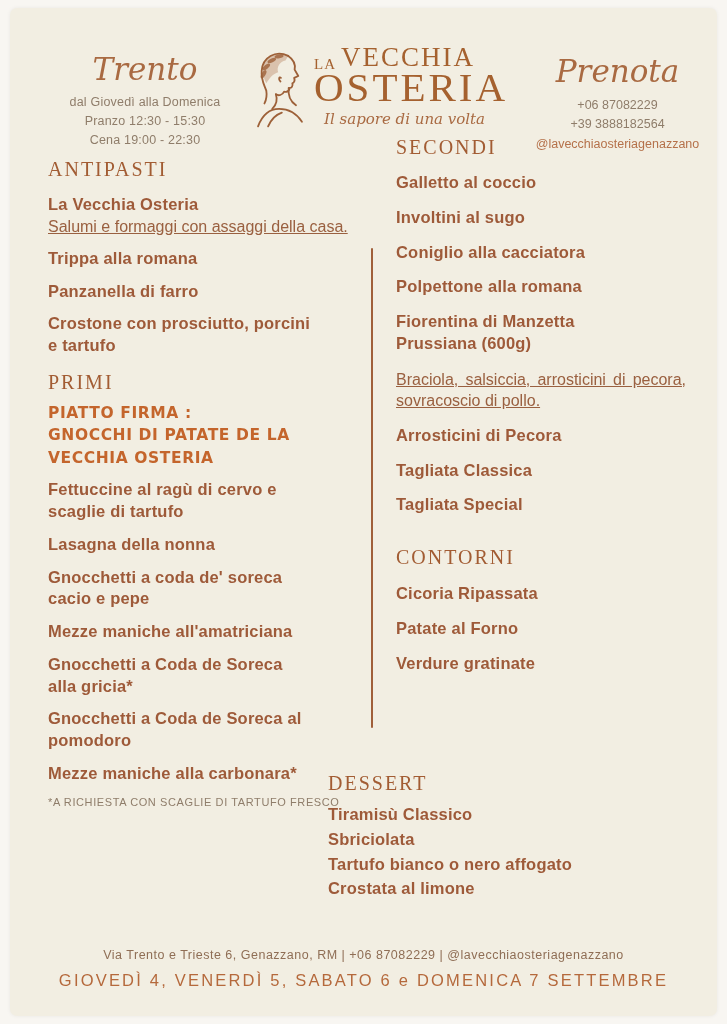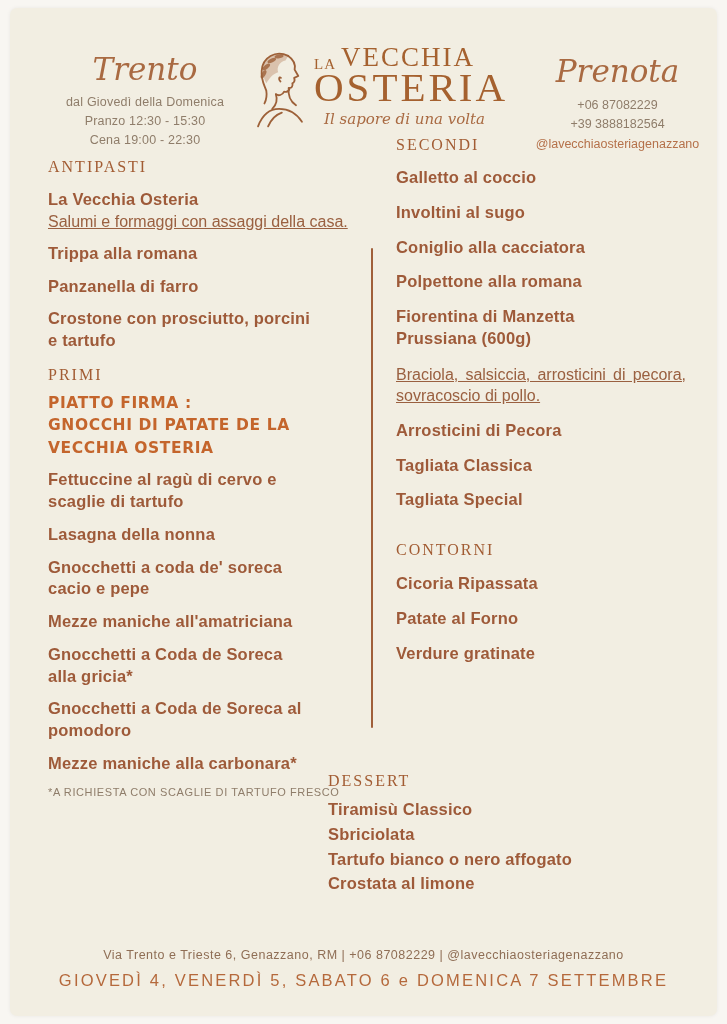--- a/index.html
+++ b/index.html
@@ -29,21 +29,21 @@
   .head-svg{width:64px;height:86px;flex:0 0 auto;margin-top:2px;}
   .brand-txt{margin-left:2px;color:#a5612f;}
   .brand-row1{display:flex;align-items:flex-end;}
   .brand-la{font-family:"Liberation Serif", serif;font-size:15px;letter-spacing:1px;margin:14px 5px 0 0;}
   .brand-vecchia{font-family:"Liberation Serif", serif;font-size:27px;letter-spacing:2px;}
   .brand-osteria{font-family:"Liberation Serif", serif;font-size:41px;letter-spacing:3px;margin-top:-6px;line-height:1;}
   .brand-tagline{font-family:"DejaVu Serif", serif;font-style:italic;font-size:15px;color:#a96a42;margin:2px 0 0 10px;white-space:nowrap;}
   
   .sec-h{
     font-family:"Liberation Serif", serif;font-weight:400;
-    font-size:16px;letter-spacing:2px;color:#a25c33;margin:0 0 13px 0;
+    font-size:20px;letter-spacing:2px;color:#a25c33;margin:0 0 13px 0;
   }
   .col-left{position:absolute;left:38px;top:150px;width:300px;}
   .col-right{position:absolute;left:386px;top:128px;width:310px;}
   .divider{position:absolute;left:361px;top:240px;width:2px;height:480px;background:#a05f3a;border-radius:1px;}
   .mi{margin-bottom:11px;}
   .mi-n{
     font-size:16.5px;font-weight:700;color:#9e5a39;
     line-height:1.32;letter-spacing:.2px;max-width:265px;
   }
   .col-right .mi-n{max-width:255px;}
@@ -74,21 +74,21 @@
   }
 </style>
 </head>
 <body>
 
 <div class="sheet">
 
   <div class="hdr-left">
     <div class="script">Trento</div>
     <div class="hours">
-      <div>dal Giovedì della Domenica</div>
+      <div>dal Giovedì alla Domenica</div>
       <div>Pranzo 12:30 - 15:30</div>
       <div>Cena 19:00 - 22:30</div>
     </div>
   </div>
 
   <div class="brand">
     <svg class="head-svg" viewBox="0 0 70 92">
       <g stroke="#9d6038" fill="none" stroke-width="2" stroke-linecap="round" stroke-linejoin="round">
         <path d="M44 12 C30 5 16 14 15 28 C14 38 18 44 20 50 C21 56 20 60 18 64"></path>
         <path d="M44 12 C50 16 52 22 51 27 L55 34 L50.5 36 C51.5 39 50.5 41 48.5 42 C49.5 45 47.5 47 45.5 47 C45.5 50 42.5 52 39.5 51 C37.5 55 33.5 56 30.5 54"></path>

